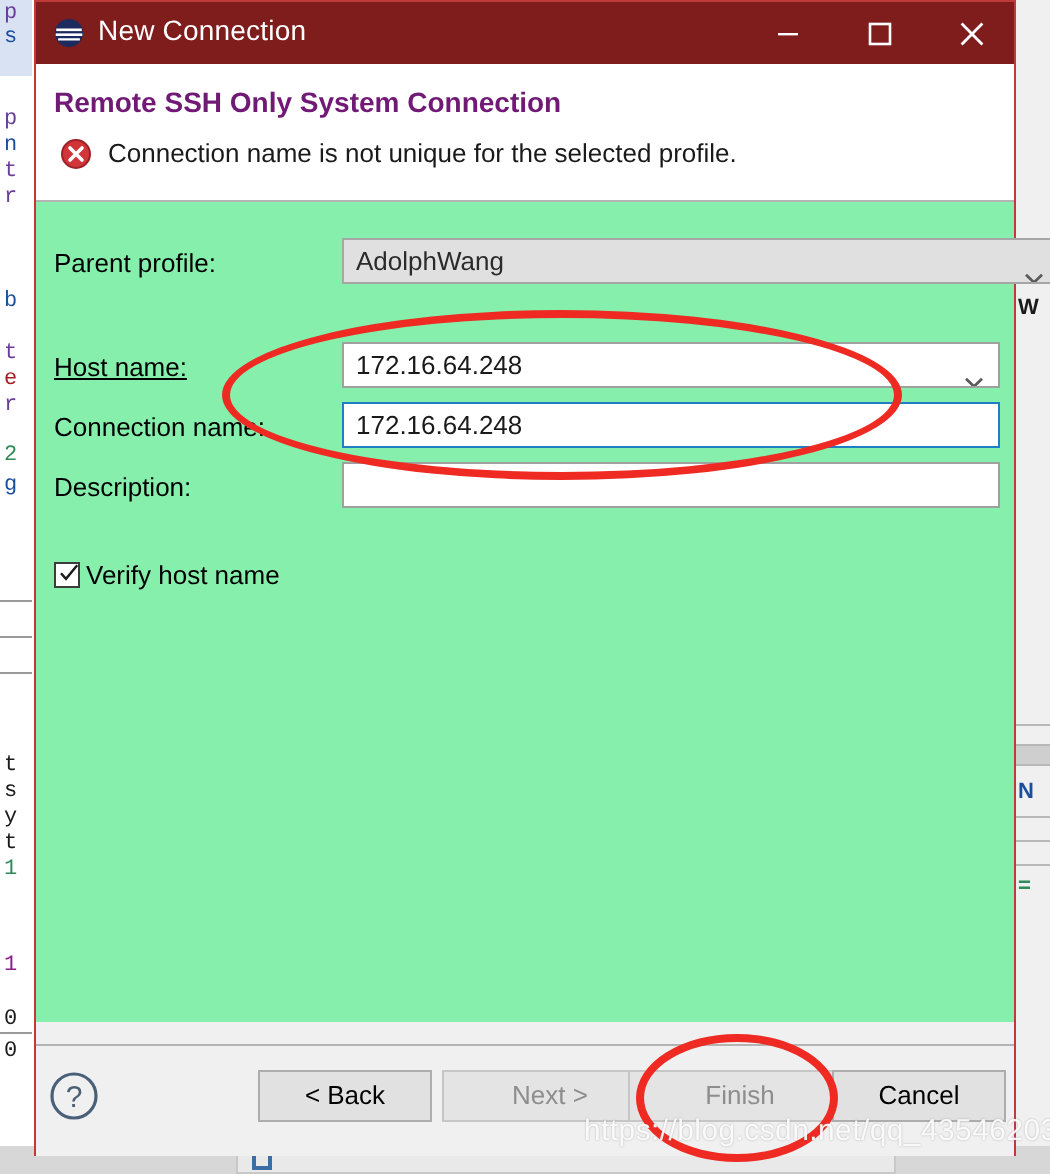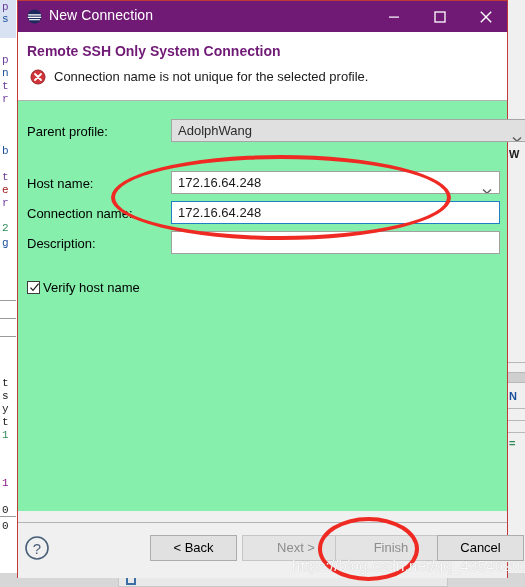--- a/index.html
+++ b/index.html
@@ -113,21 +113,21 @@
     background: #f0f0f0;
     border: 1px solid #c03a3a;
     box-sizing: border-box;
   }
 
   .titlebar {
     position: absolute;
     left: 0; top: 0;
     width: 100%;
     height: 31px;
-    background: #701a75;
+    background: #7f1d1d;
   }
   .title-icon {
     position: absolute;
     left: 9px; top: 8px;
     width: 15px; height: 15px;
   }
   .title-text {
     position: absolute;
     left: 31px; top: 6px;
     color: #ffffff;
@@ -288,21 +288,20 @@
     height: 26px;
     box-sizing: border-box;
     background: #e1e1e1;
     border: 1px solid #adadad;
     font-size: 13px;
     color: #000000;
     text-align: center;
     line-height: 24px;
     cursor: default;
     white-space: nowrap;
-    margin-left: 21px;
   }
   .btn.disabled {
     color: #8d8d8d;
     background: #e4e4e4;
     border-color: #c6c6c6;
   }
 
   
   .annot-ellipse {
     position: absolute;
@@ -422,21 +421,21 @@
       <div class="field-label" style="left:9px; top:23px;">Parent profile:</div>
       <div class="combo disabled" style="left:153px; top:18px; width:359px;">
         <span>AdolphWang</span>
         <span class="chev">
           <svg width="10" height="7" viewBox="0 0 10 7">
               <path d="M1 1.4 L5 5.2 L9 1.4" stroke="#5a5a5a" stroke-width="1.4" fill="none"></path>
             </svg>
         </span>
       </div>
 
-      <div class="field-label" style="left:9px; top:75px;">Host name:</div>
+      <div class="field-label" style="left:9px; top:75px;text-decoration:underline;">Host name:</div>
       <div class="combo" style="left:153px; top:70px; width:329px;">
         <span>172.16.64.248</span>
         <span class="chev">
           <svg width="10" height="7" viewBox="0 0 10 7">
               <path d="M1 1.4 L5 5.2 L9 1.4" stroke="#5a5a5a" stroke-width="1.4" fill="none"></path>
             </svg>
         </span>
       </div>
 
       <div class="field-label" style="left:9px; top:105px;">Connection name:</div>

